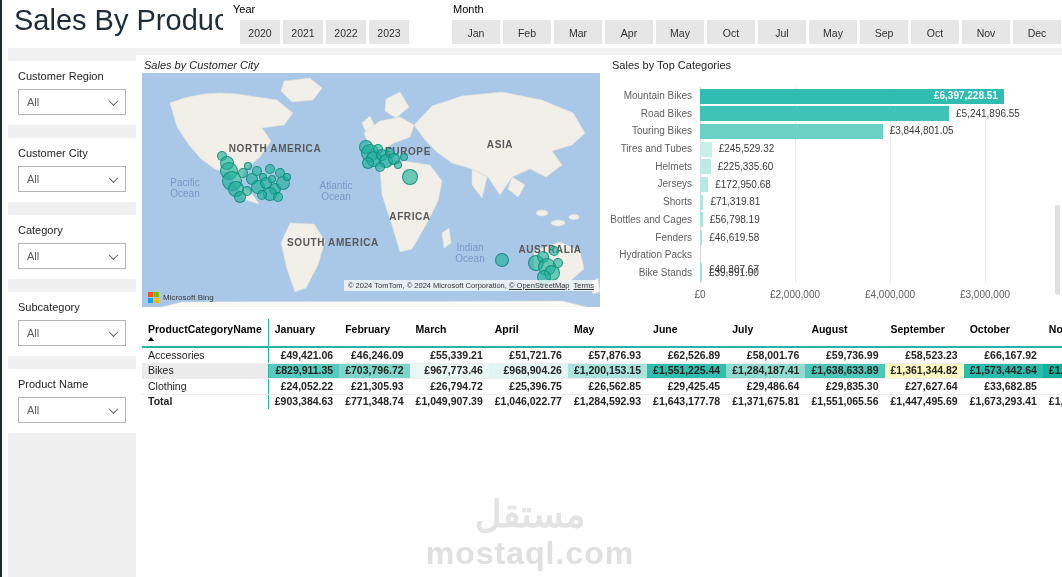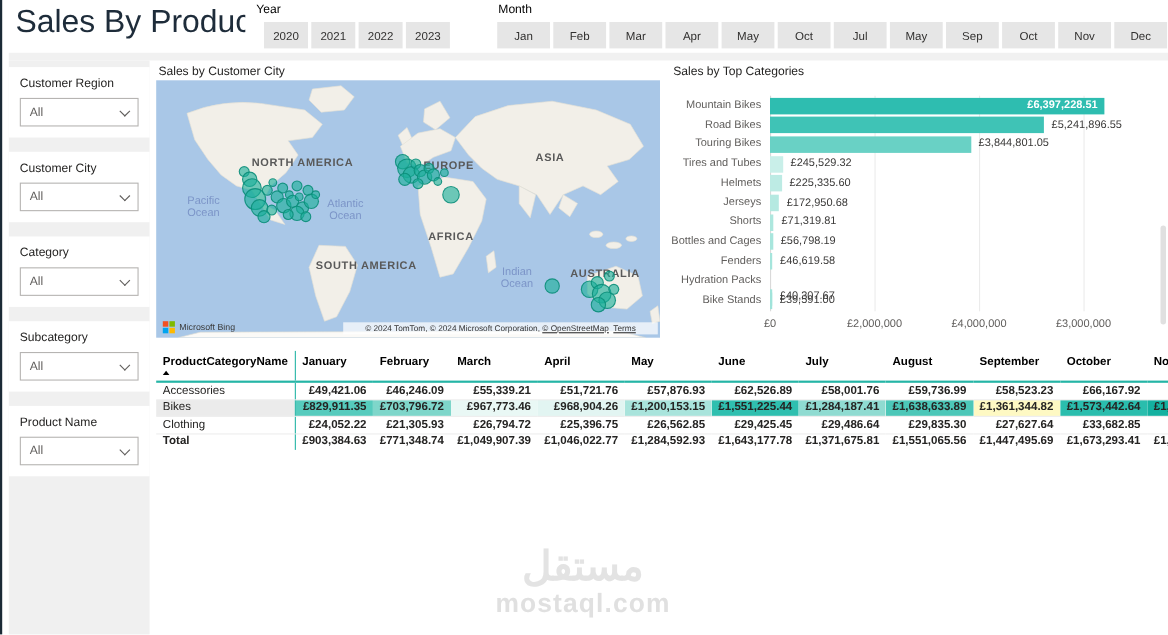--- a/index.html
+++ b/index.html
@@ -23,34 +23,34 @@
   .fcard{background:#fff;margin:0 0 13px 0;padding:9px 10px 10px 10px;}
   .fcard .flabel{font-size:11px;color:#252423;}
   .fselect{margin-top:7px;height:24px;border:1px solid #b6b4b2;background:#fff;display:flex;
            align-items:center;justify-content:space-between;padding:0 8px;font-size:11px;color:#605e5c;cursor:pointer;}
   .chev{width:6px;height:6px;border-right:1.2px solid #605e5c;border-bottom:1.2px solid #605e5c;
         transform:rotate(45deg) translate(-1px,-1px);}
 
   
   .panel-title{font-size:11px;color:#252423;}
   .map-panel{position:absolute;left:142px;top:57px;width:458px;height:250px;background:#fff;}
-  .map-panel .panel-title{position:absolute;left:2px;top:2px;}
+  .map-panel .panel-title{position:absolute;left:2px;top:2px;font-style:italic;}
   .map-box{position:absolute;left:0;top:16px;width:458px;height:234px;background:#a9c7e7;overflow:hidden;}
   .map-box svg{position:absolute;left:0;top:0;}
   .mlabel{position:absolute;transform:translate(-50%,-50%);white-space:pre-line;text-align:center;pointer-events:none;}
   .mlabel.cont{font-size:10px;font-weight:bold;color:#595959;letter-spacing:.6px;}
   .mlabel.ocean{font-size:10px;color:#7c95c8;}
   .bubble{position:absolute;border-radius:50%;background:rgba(26,175,153,.62);
           border:1.5px solid rgba(10,140,120,.85);box-sizing:border-box;transform:translate(-50%,-50%);}
   .attr-left{position:absolute;left:6px;bottom:4px;display:flex;align-items:center;gap:4px;
              font-size:8px;color:#3a3a3a;}
   .mslogo{display:grid;grid-template-columns:5px 5px;grid-template-rows:5px 5px;gap:1px;}
   .mslogo i{display:block;}
-  .attr-right{position:absolute;right:2px;bottom:3px;background:rgba(255,255,255,.72);
-              font-size:7.5px;color:#333;padding:1px 20px;white-space:nowrap;}
+  .attr-right{position:absolute;right:2px;bottom:16px;background:rgba(255,255,255,.72);
+              font-size:7.5px;color:#333;padding:1px 4px;white-space:nowrap;}
   .attr-right .lnk{text-decoration:underline;cursor:pointer;}
 
   .bar-panel{position:absolute;left:608px;top:57px;width:454px;height:250px;background:#fff;}
   .bar-panel .panel-title{position:absolute;left:4px;top:2px;}
   .cat-labels{position:absolute;left:0;top:30px;width:84px;}
   .cat-labels div{height:17.7px;line-height:17.7px;text-align:right;font-size:10px;color:#605e5c;}
   .plot{position:absolute;left:92px;top:30px;width:352px;height:196px;}
   .grid{position:absolute;top:0;bottom:0;width:1px;background:#ebebeb;}
   .grid.axis{background:#d9d9d9;}
   .bar-row{position:absolute;left:0;height:17.7px;width:100%;}
@@ -72,21 +72,21 @@
   th.name-col,td.name{border-right:1px solid #25b5a6;}
   tr.stripe td.name{background:#ebebeb;}
   tr.total td{border-top:1px solid #252423;border-bottom:none;font-weight:bold;}
   tr.total td.name{font-weight:bold;}
   .sortarrow{width:0;height:0;border-left:3px solid transparent;border-right:3px solid transparent;
              border-bottom:4px solid #000;margin-top:2px;}
 
   
   .watermark{position:absolute;left:410px;top:493px;width:240px;text-align:center;pointer-events:none;}
   .wm-ar{font-size:37px;font-weight:bold;color:#e3e3e3;line-height:1.2;}
-  .wm-en{font-size:24px;font-weight:bold;color:#e0e0e0;letter-spacing:1px;line-height:1;}
+  .wm-en{font-size:32px;font-weight:bold;color:#e0e0e0;letter-spacing:1px;line-height:1;}
 </style>
 </head>
 <body>
 
 <div class="app">
   <div class="edge"></div>
 
   <div class="title">Sales By Product</div>
   <div class="grp-label" style="left:233px;top:3px;">Year</div>
   <div class="btn-row" style="left:240px;top:20px;">
@@ -176,21 +176,21 @@
       </svg>
       <div>
           <div class="mlabel cont" style="left: 133px; top: 75px;">NORTH AMERICA</div>
           <div class="mlabel cont" style="left: 266px; top: 78px;">EUROPE</div>
           <div class="mlabel cont" style="left: 358px; top: 71px;">ASIA</div>
           <div class="mlabel cont" style="left: 268px; top: 143px;">AFRICA</div>
           <div class="mlabel cont" style="left: 191px; top: 169px;">SOUTH AMERICA</div>
           <div class="mlabel cont" style="left: 408px; top: 176px;">AUSTRALIA</div>
           <div class="mlabel ocean" style="left: 43px; top: 115px;">Pacific
 Ocean</div>
-          <div class="mlabel ocean" style="left: 172px; top: 118px;">Atlantic
+          <div class="mlabel ocean" style="left: 194px; top: 118px;">Atlantic
 Ocean</div>
           <div class="mlabel ocean" style="left: 328px; top: 180px;">Indian
 Ocean</div>
         </div>
       <div>
           <div class="bubble" style="left: 80px; top: 83px; width: 10px; height: 10px;"></div>
           <div class="bubble" style="left: 85px; top: 90px; width: 14px; height: 14px;"></div>
           <div class="bubble" style="left: 87px; top: 98px; width: 18px; height: 18px;"></div>
           <div class="bubble" style="left: 90px; top: 108px; width: 20px; height: 20px;"></div>
           <div class="bubble" style="left: 94px; top: 116px; width: 16px; height: 16px;"></div>

